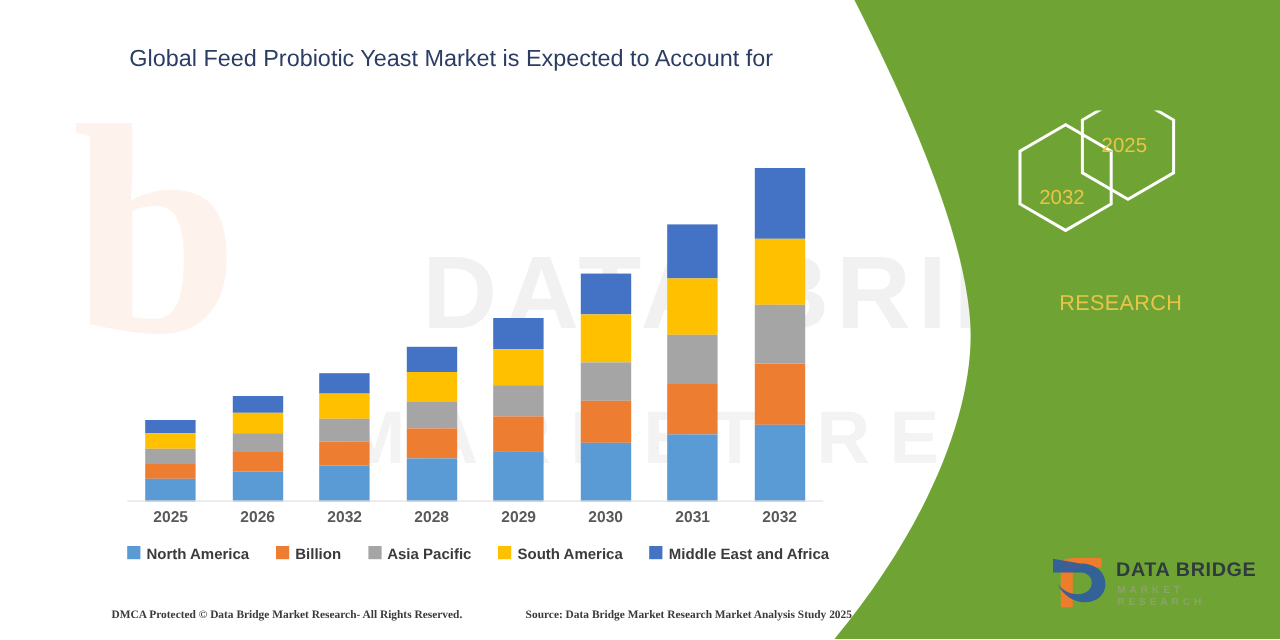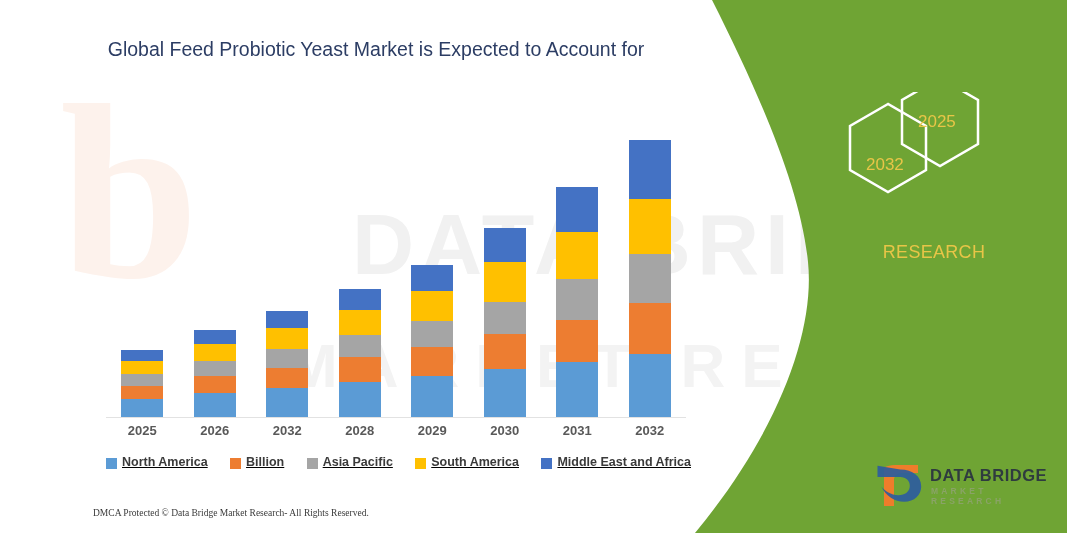--- a/index.html
+++ b/index.html
@@ -62,29 +62,29 @@
   .xlabel{
     position:absolute; width:60px; text-align:center;
     font-size:13px; font-weight:700; color:#595959;
     font-family:"Liberation Sans", sans-serif;
   }
 
   .legend{
     position:absolute; left:95px; top:455px; width:585px;
     display:flex; justify-content:space-between; align-items:center;
   }
-  .legend-item{ display:flex; align-items:flex-end; gap:5px;text-decoration:underline; }
+  .legend-item{ display:flex; align-items:flex-start; gap:5px; }
   .legend-swatch{ width:11px; height:11px; display:block; }
   .legend-text{
     font-size:12.5px; font-weight:700; color:#3b3b3b;
     font-family:"Liberation Sans", sans-serif; white-space:nowrap;
   }
 
   .footer{
-    position:absolute; left:0; top:508px; width:700px; height:20px;
+    position:absolute; left:0; top:508px; width:700px; height:20px;font-weight:bold;
   }
   .footer-left{
     position:absolute; left:82px; top:0;
     font-family:"Liberation Serif", serif; font-size:9.5px; color:#3a3a3a;
     white-space:nowrap;
   }
   .footer-right{
     position:absolute; left:427px; top:0;
     font-family:"Liberation Serif", serif; font-size:9.5px; color:#3a3a3a;
     white-space:nowrap;
@@ -231,20 +231,21 @@
         <span class="legend-text">South America</span>
       </div>
       <div class="legend-item">
         <span class="legend-swatch" style="background: rgb(68, 114, 196);"></span>
         <span class="legend-text">Middle East and Africa</span>
       </div>
     </div>
 
   <div class="footer">
     <div class="footer-left">DMCA Protected © Data Bridge Market Research-  All Rights Reserved.</div>
+    <div class="footer-right">Source: Data Bridge Market Research  Market Analysis Study 2025</div>
   </div>
 </div>
 
 <div class="green-panel">
   <svg width="427" height="533" viewBox="0 0 427 533">
     <path d="M 72 0 L 427 0 L 427 533 L 55 533
              C 140 430, 175 330, 168 262
              C 161 190, 120 95, 72 0 Z" fill="#6FA434"></path>
   </svg>
 </div>

